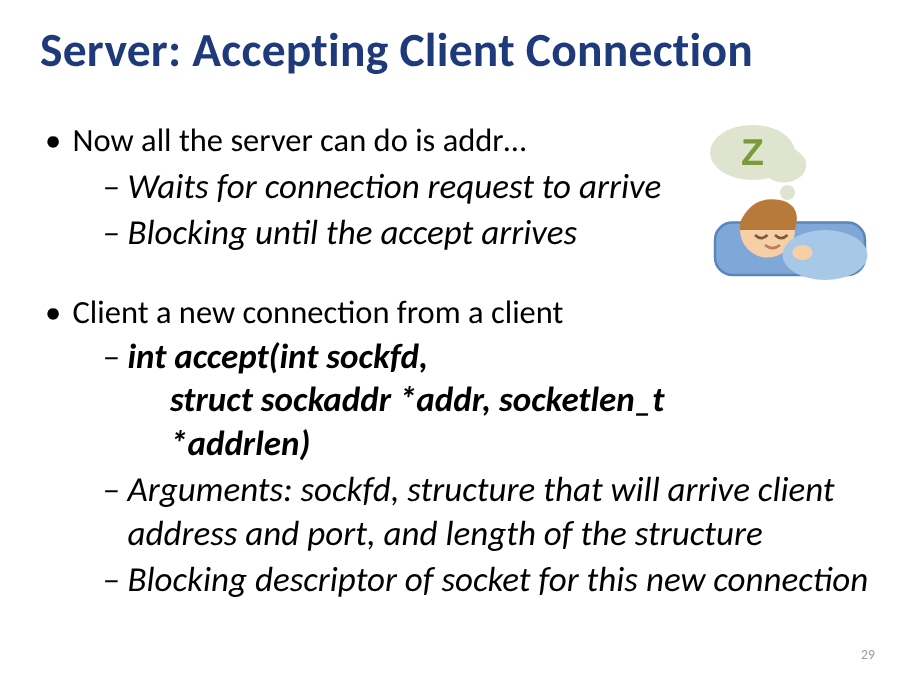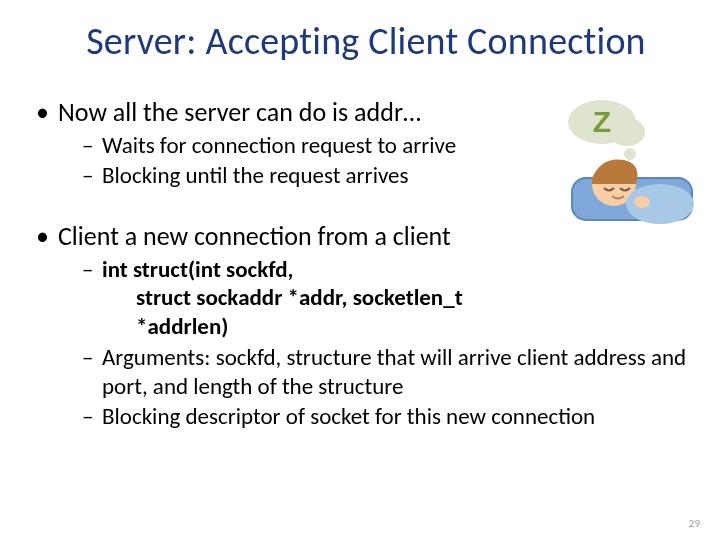--- a/index.html
+++ b/index.html
@@ -17,25 +17,24 @@
     width: 720px;
     height: 540px;
     box-sizing: border-box;
   }
   .title {
     position: absolute;
     top: 22px;
     left: 32px;
     right: 20px;
     font-size: 38px;
-    font-weight: 400;
+    font-weight: 700;
     color: #1e3a7b;
     line-height: 1.05;
     letter-spacing: 0.2px;
-    text-align: center;
   }
   .content {
     position: absolute;
     top: 96px;
     left: 36px;
     right: 24px;
   }
   ul.lvl1 {
     list-style: none;
     margin: 0;
@@ -54,25 +53,26 @@
     left: 0;
     top: 0;
     font-size: 26px;
   }
   ul.lvl2 {
     list-style: none;
     margin: 2px 0 0 0;
     padding: 0 0 0 24px;
   }
   ul.lvl2 > li {
-    font-size: 23px;
+    font-size: 28px;
     line-height: 1.25;
     margin-bottom: 2px;
     padding-left: 20px;
     position: relative;
+    font-style: italic;
   }
   ul.lvl2 > li::before {
     content: "–";
     position: absolute;
     left: 0;
     top: 0;
   }
   .gap {
     height: 26px;
   }
@@ -107,33 +107,33 @@
 <div class="slide">
 
   <div class="title">Server: Accepting Client Connection</div>
 
   <div class="content">
     <ul class="lvl1">
       <li>
         <span>Now all the server can do is addr…</span>
         <ul class="lvl2">
           <li>Waits for connection request to arrive</li>
-          <li>Blocking until the request arrives</li>
+          <li>Blocking until the accept arrives</li>
         </ul>
       </li>
     </ul>
 
     <div class="gap"></div>
 
     <ul class="lvl1">
       <li>
         <span>Client a new connection from a client</span>
         <ul class="lvl2">
           <li>
-            <span class="bold sig-line1">int struct(int sockfd,</span>
+            <span class="bold sig-line1">int accept(int sockfd,</span>
             <span class="sig-line2">
               <span class="bold">struct sockaddr *addr,</span>
               <span class="bold sig-right">socketlen_t</span>
             </span>
             <span class="bold sig-line3">*addrlen)</span>
           </li>
           <li>Arguments: sockfd, structure that will arrive client address and port, and length of the structure</li>
           <li>Blocking descriptor of socket for this new connection</li>
         </ul>
       </li>

